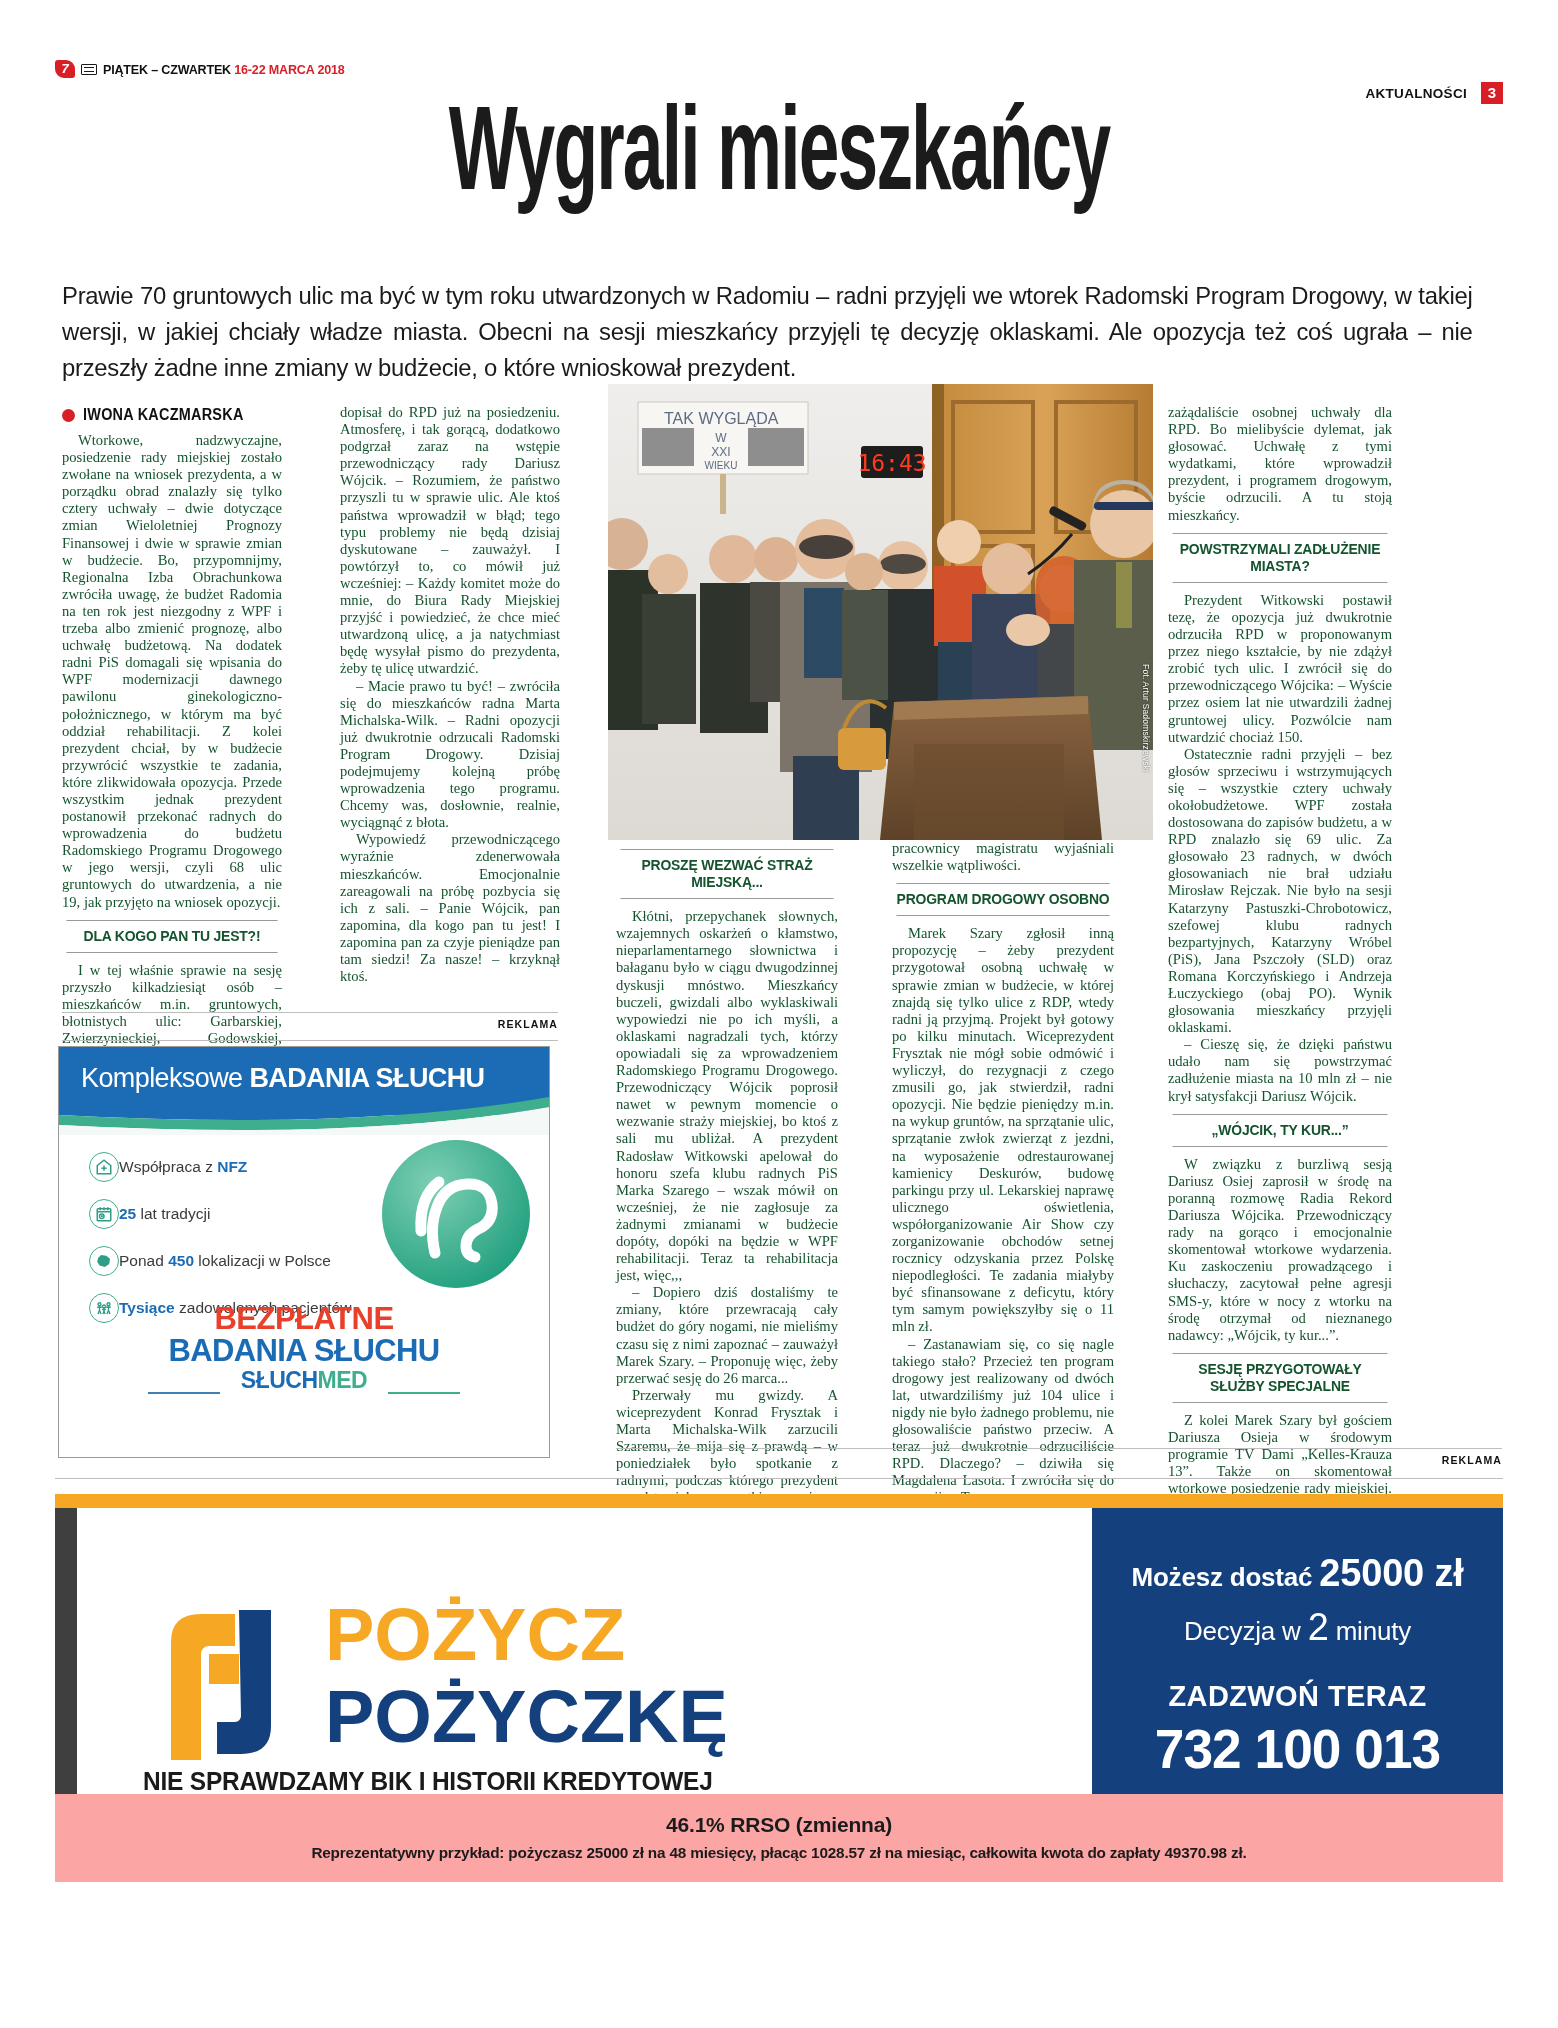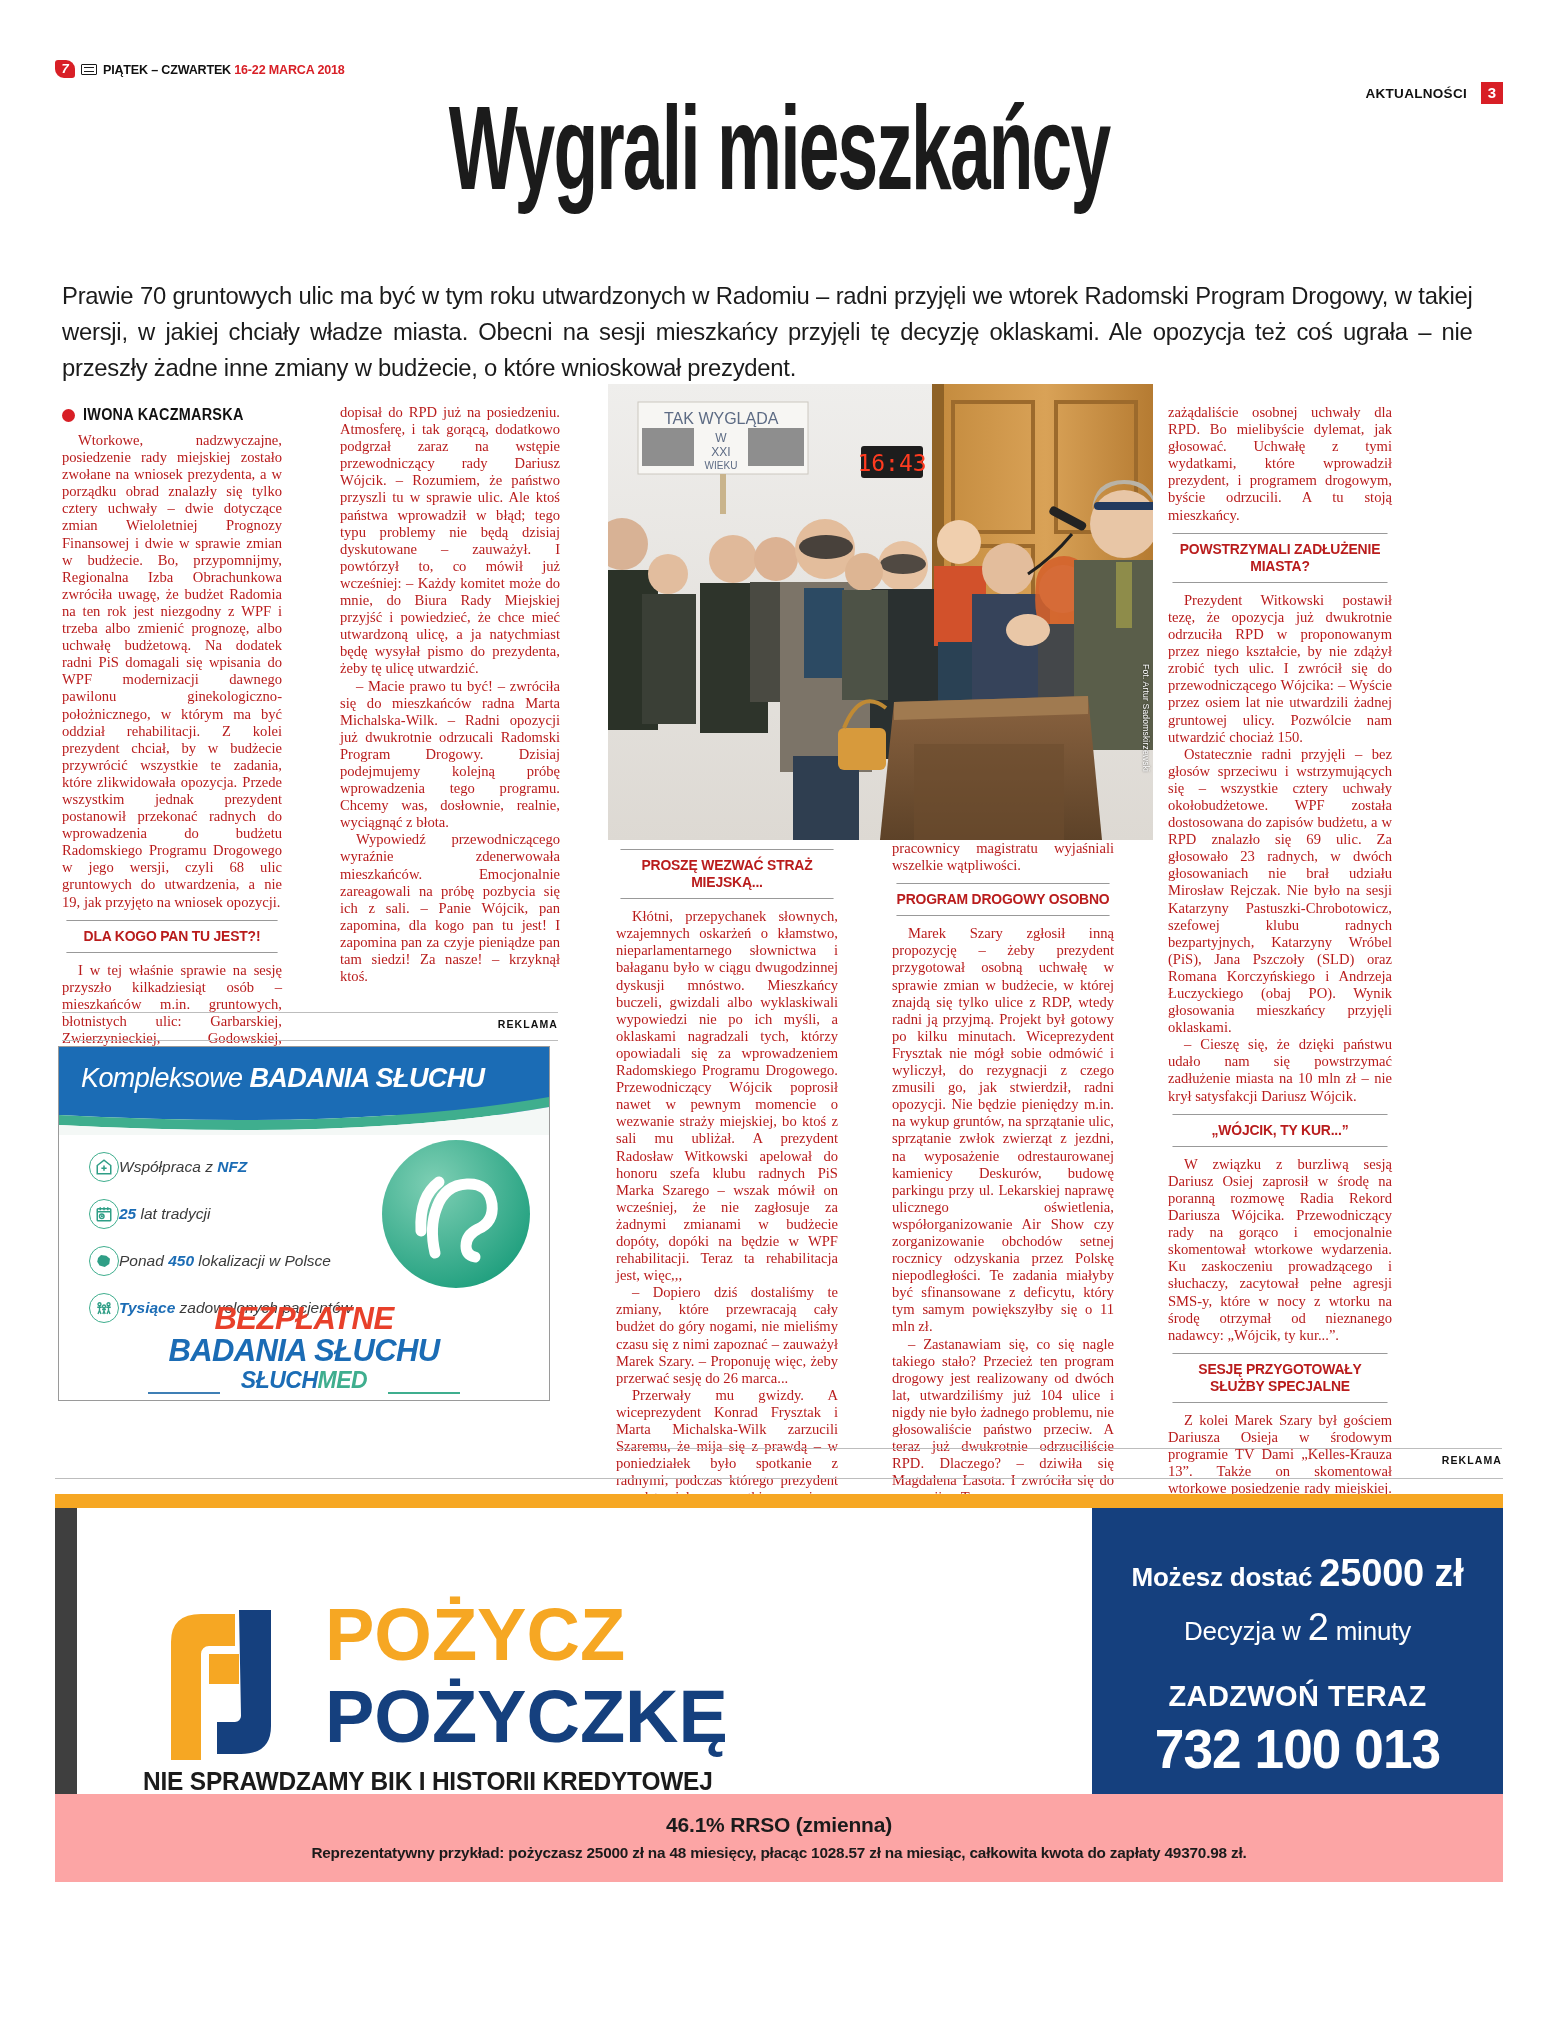--- a/index.html
+++ b/index.html
@@ -83,21 +83,21 @@
   }
   .byline-dot { width:13px; height:13px; border-radius:50%; background:#d81f26; }
   .byline-name {
     font-family:"Liberation Sans", sans-serif; font-weight:bold; font-size:16px;
     letter-spacing:0.3px; transform:scaleX(0.9); transform-origin:left center;
     white-space:nowrap;
   }
 
   
   .col { position:absolute; font-size:14.6px; line-height:17.1px; text-align:justify;
-         hyphens:auto; color:#b91c1c; }
+         hyphens:auto; color:#14532d; }
   .col p { margin:0; text-indent:16px; }
   .col p.noind { text-indent:0; }
 
   .subhead {
     font-family:"Liberation Sans", sans-serif;
     font-weight:bold; font-size:14.5px; text-align:center;
     letter-spacing:-0.2px; text-indent:0 !important;
     padding:7px 0 7px 0;
     border-top:1.2px solid #999; border-bottom:1.2px solid #999;
     margin:9px 0 9px 0;
@@ -121,22 +121,22 @@
   
   .reklama {
     position:absolute;
     font-family:"Liberation Sans", sans-serif; font-weight:bold;
     font-size:10.5px; letter-spacing:1.1px; color:#111; text-align:right;
   }
   .rule-thin { position:absolute; background:#bdbdbd; height:1.2px; }
 
   
   .ad-hearing {
-    position:absolute; left:58px; top:1046px; width:492px; height:355px;
-    border:1px solid #9a9a9a; background:#fff; overflow:hidden;font-style:italic;
+    position:absolute; left:58px; top:1046px; width:492px; height:412px;
+    border:1px solid #9a9a9a; background:#fff; overflow:hidden;
   }
   .ah-top {
     position:absolute; left:0; top:0; width:100%; height:68px; background:#1b6cb5;
   }
   .ah-wave {
     position:absolute; left:0; top:44px; width:100%; height:44px;
   }
   .ah-title {
     position:absolute; left:22px; top:16px;
     font-family:"Liberation Sans", sans-serif; font-size:27px; color:#fff;

